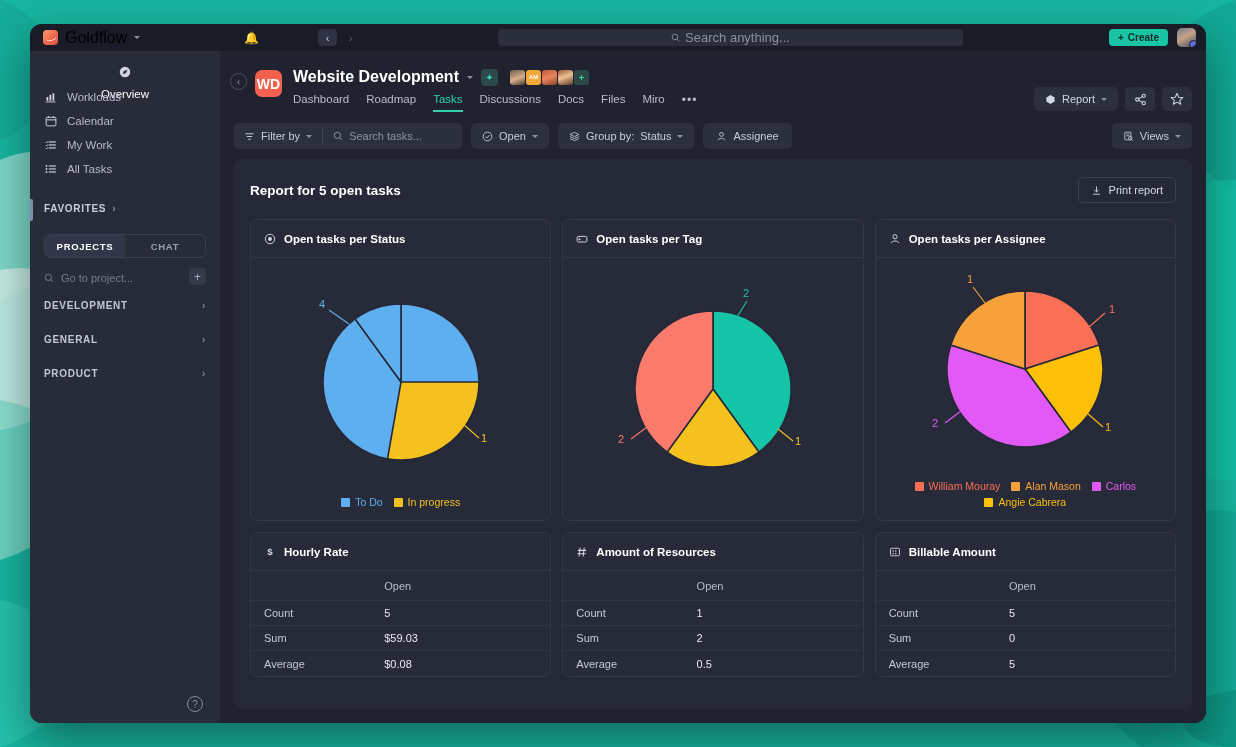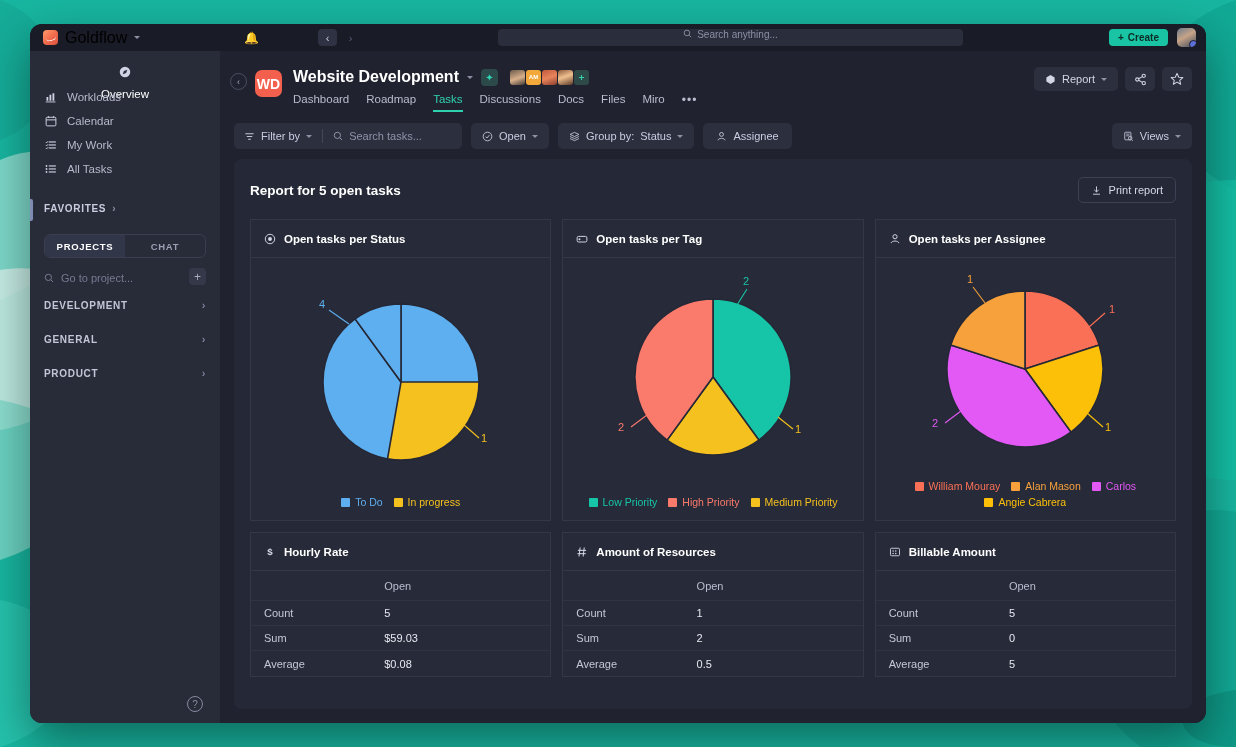--- a/index.html
+++ b/index.html
@@ -62,22 +62,22 @@
   .navarrow {
     width: 19px; height: 17px; border-radius: 4px;
     display: flex; align-items: center; justify-content: center;
     color: #c9cde0; font-size: 11px;
   }
   .navarrow.active { background: #2e3243; }
   .navarrow.dim { color: #585e75; }
   .globalsearch {
     position: absolute; left: 468px; width: 465px; height: 17px;
     background: #2a2d3c; border-radius: 4px;
-    display: flex; align-items: flex-start; justify-content: center; gap: 5px;
-    color: #8b90a4; font-size: 10px;
+    display: flex; align-items: center; justify-content: center; gap: 5px;
+    color: #8b90a4; font-size: 13px;
   }
   .topright { position: absolute; right: 10px; display: flex; align-items: center; gap: 9px; }
   .create-btn {
     background: #18c4a4; color: #0e2b26;
     border-radius: 4px; height: 17px; padding: 0 9px;
     display: flex; align-items: center; gap: 4px;
     font-size: 10px; font-weight: bold;
   }
   .user-avatar {
     width: 19px; height: 19px; border-radius: 5px;
@@ -185,21 +185,21 @@
         display:flex; align-items:center; justify-content:center; color:#fff; font-weight:bold; }
   .av1 { background: linear-gradient(160deg,#6c5b4a,#d8b08c 55%,#443a33); }
   .av2 { background: #f2a83a; }
   .av3 { background: linear-gradient(160deg,#c25a3c,#e8845c 50%,#8a3f2c); }
   .av4 { background: linear-gradient(160deg,#8d5a3b,#f0c08f 45%,#5c3a28); }
   .av-add { background: #2d4a48; color: #35d3ae; font-size: 9px; }
   .tabs { display: flex; gap: 17px; margin-top: 7px; }
   .tab { color: #b8bccd; font-size: 11.5px; padding-bottom: 5px; }
   .tab.active { color: #2fd2ae; border-bottom: 2px solid #2fd2ae; }
   .tab-more { color: #b8bccd; font-size: 12px; letter-spacing: 1px; }
-  .header-actions { position: absolute; right: 14px; top: 16px; display: flex; align-items: center; gap: 7px; }
+  .header-actions { position: absolute; right: 14px; top: 36px; display: flex; align-items: center; gap: 7px; }
   .hbtn {
     height: 24px; border-radius: 5px; background: #2b2f3e;
     display: flex; align-items: center; gap: 6px;
     padding: 0 11px; color: #d2d6e5; font-size: 11px;
   }
   .hbtn.icon-only { width: 30px; justify-content: center; padding: 0; }
 
   
   .toolbar {
     flex: 0 0 auto; display: flex; align-items: center; gap: 9px;
@@ -225,21 +225,21 @@
     min-height: 0; overflow: hidden;
   }
   .report-head { display: flex; align-items: center; justify-content: space-between; height: 30px; }
   .report-title { color: #fff; font-size: 13.5px; font-weight: bold; }
   .print-btn {
     height: 26px; border: 1px solid #3c4154; border-radius: 5px;
     display: flex; align-items: center; gap: 7px;
     padding: 0 12px; color: #d6dae8; font-size: 11px;
   }
   .cards-grid { display: grid; grid-template-columns: repeat(3, 1fr); gap: 11px; margin-top: 14px; }
-  .card { background: #272a38; border: 1px solid #333748; border-radius: 0; overflow: hidden; }
+  .card { background: #272a38; border: 1px solid #333748; border-radius: 7px; overflow: hidden; }
   .card-head {
     height: 38px; display: flex; align-items: center; gap: 8px;
     padding: 0 13px; border-bottom: 1px solid #333748;
     color: #fff; font-size: 11.5px; font-weight: bold;
   }
   .card-head .chead-icon { color: #d4d8e7; font-size: 11px; display: flex; }
   .chart-body { height: 262px; position: relative; display:flex; flex-direction:column; }
   .chart-svg-wrap { flex: 1 1 auto; display: flex; align-items: center; justify-content: center; }
   .legend {
     padding: 0 12px 12px 12px;
@@ -601,34 +601,20 @@
                     <path d="M0 0 L45.9 63.1 A78 78 0 0 1 -45.9 63.1 Z" fill="#f5c11e" stroke="#252836" stroke-width="1.6"></path>
                     <path d="M0 0 L-45.9 63.1 A78 78 0 0 1 0 -78 Z" fill="#fa7a6b" stroke="#252836" stroke-width="1.6"></path>
                     <line x1="24" y1="-72" x2="34" y2="-88" stroke="#16c5a7" stroke-width="1.1"></line>
                     <text x="30" y="-92" fill="#16c5a7" font-size="11" font-family="'Liberation Sans',sans-serif">2</text>
                     <line x1="65" y1="40" x2="80" y2="52" stroke="#f5c11e" stroke-width="1.1"></line>
                     <text x="82" y="56" fill="#f5c11e" font-size="11" font-family="'Liberation Sans',sans-serif">1</text>
                     <line x1="-66" y1="38" x2="-82" y2="50" stroke="#fa7a6b" stroke-width="1.1"></line>
                     <text x="-95" y="54" fill="#fa7a6b" font-size="11" font-family="'Liberation Sans',sans-serif">2</text>
                   </g>
                 </svg>
-              </div>
-              <div class="legend">
-                <span class="legend-item">
-                  <span class="legend-swatch" style="background:#16c5a7"></span>
-                  <span style="color:#16c5a7">Low Priority</span>
-                </span>
-                <span class="legend-item">
-                  <span class="legend-swatch" style="background:#fa7a6b"></span>
-                  <span style="color:#fa7a6b">High Priority</span>
-                </span>
-                <span class="legend-item">
-                  <span class="legend-swatch" style="background:#f5c11e"></span>
-                  <span style="color:#f5c11e">Medium Priority</span>
-                </span>
               </div>
             </div>
           </div>
 
           <div class="card">
             <div class="card-head">
               <span class="chead-icon">
                 <svg width="12" height="12" viewBox="0 0 16 16">
                     <circle cx="8" cy="5" r="2.8" fill="none" stroke="#d4d8e7" stroke-width="1.3"></circle>
                     <path d="M2.8 13.5 C 3.6 9.8, 12.4 9.8, 13.2 13.5" fill="none" stroke="#d4d8e7" stroke-width="1.3"></path>

